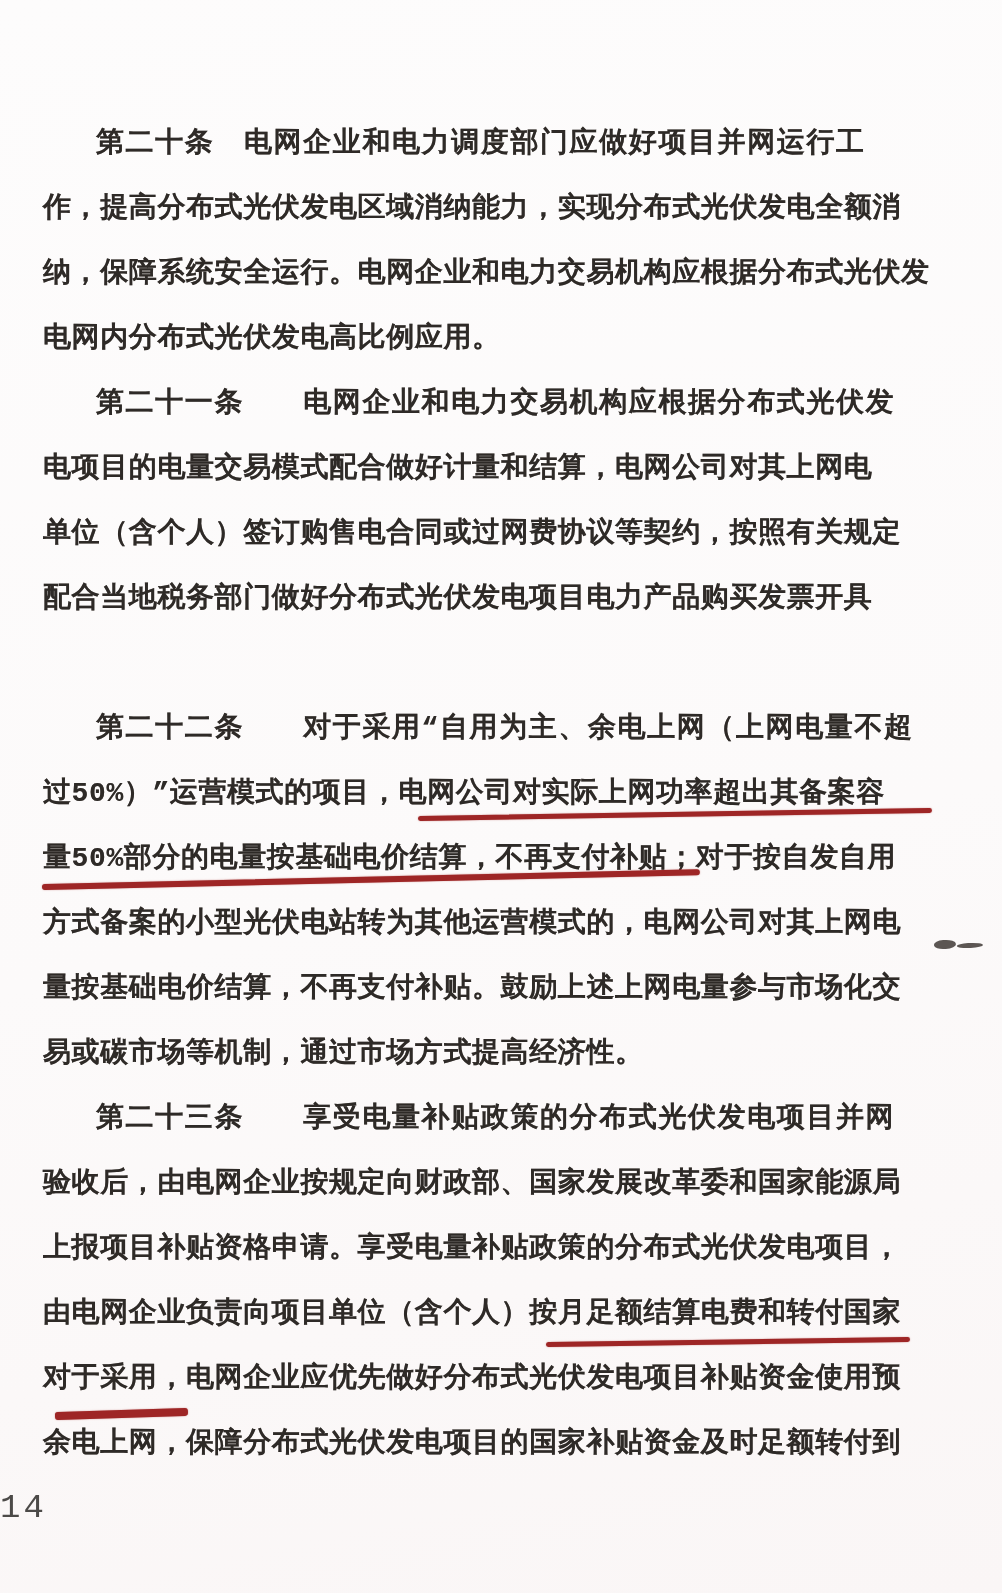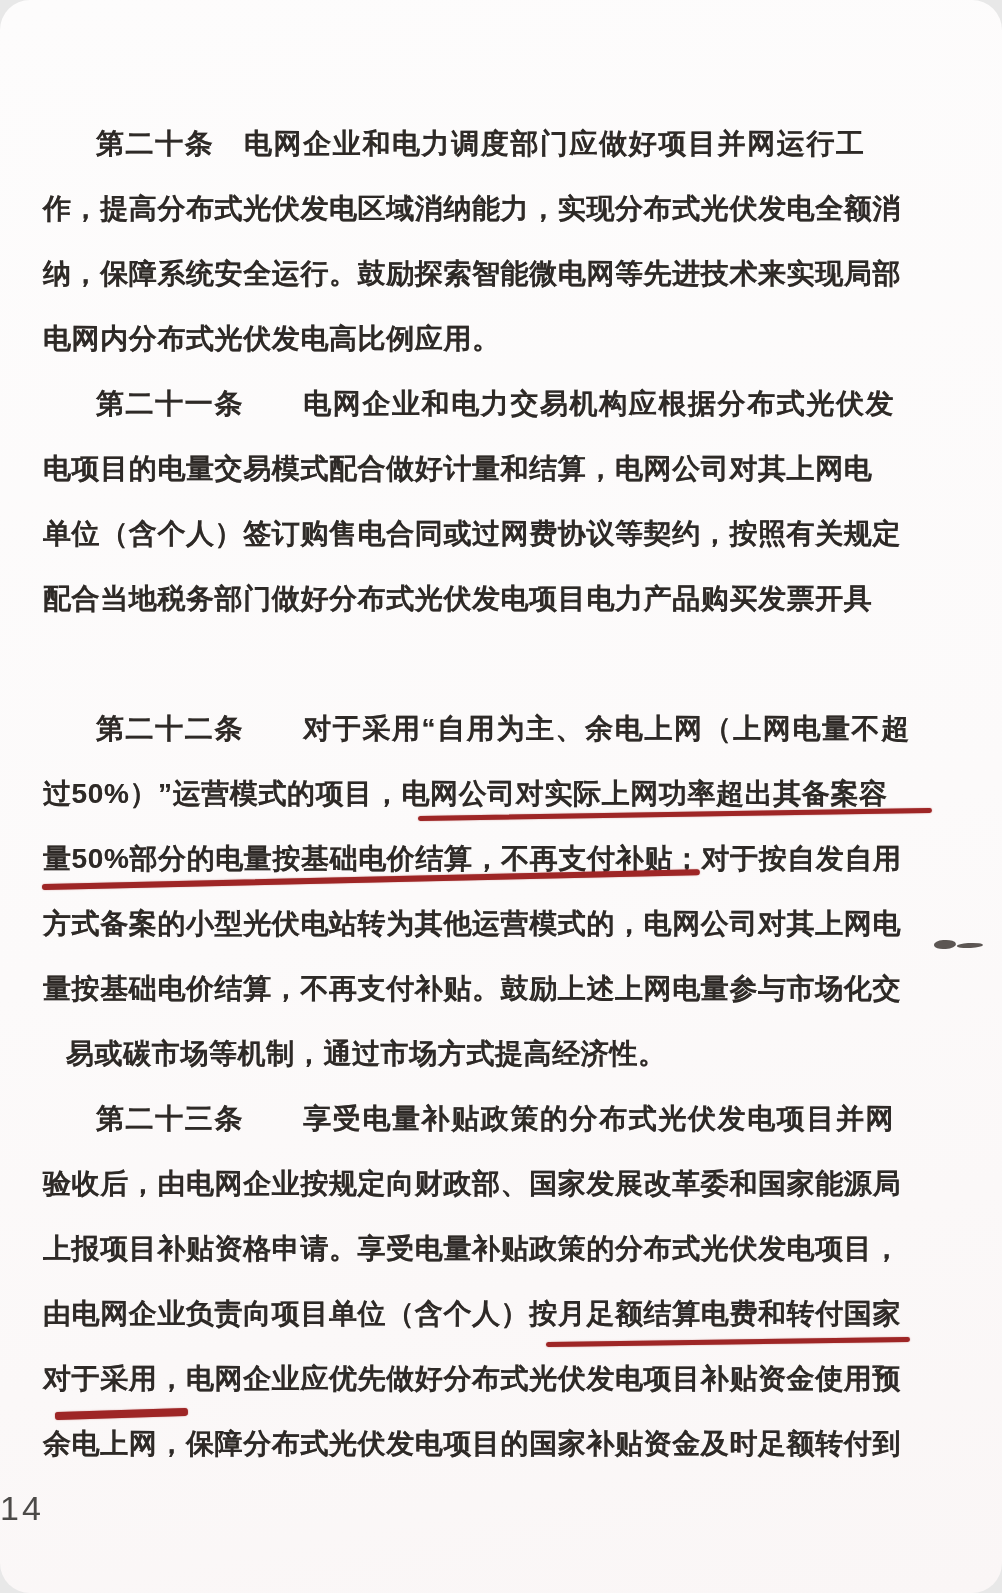--- a/index.html
+++ b/index.html
@@ -7,22 +7,21 @@
     padding: 0;
     background: #e8e8e8;
   }
   .page {
     position: relative;
     width: 1002px;
     height: 1593px;
     margin: 0 auto;
     background: linear-gradient(168deg, #fdfcfc 0%, #fcfafa 55%, #faf6f6 100%);
     overflow: hidden;
-    font-family: Liberation Sans, sans-serif;
-    border-radius: 30px;
+    font-family: Liberation Mono, monospace;
   }
   .text-layer {
     position: absolute;
     inset: 0;
   }
   .doc-line {
     position: absolute;
     left: 43px;
     height: 38px;
     line-height: 38px;
@@ -63,32 +62,32 @@
     color: #4c4a48;
   }
 </style>
 </head>
 <body>
 
 <div class="page">
   <div class="text-layer" id="text-layer">
       <div class="doc-line opener" style="top: 125px; color: rgb(46, 42, 39);">第二十条　电网企业和电力调度部门应做好项目并网运行工</div>
       <div class="doc-line" style="top: 190px; color: rgb(46, 42, 39);">作，提高分布式光伏发电区域消纳能力，实现分布式光伏发电全额消</div>
-      <div class="doc-line" style="top: 255px; color: rgb(46, 42, 39);">纳，保障系统安全运行。鼓励探索智能微电网等先进技术来实现局部</div>
+      <div class="doc-line" style="top: 255px; color: rgb(46, 42, 39);">纳，保障系统安全运行。电网企业和电力交易机构应根据分布式光伏发</div>
       <div class="doc-line" style="top: 320px; color: rgb(46, 42, 39);">电网内分布式光伏发电高比例应用。</div>
       <div class="doc-line opener" style="top: 385px; color: rgb(46, 42, 39);">第二十一条　　电网企业和电力交易机构应根据分布式光伏发</div>
       <div class="doc-line" style="top: 450px; color: rgb(46, 42, 39);">电项目的电量交易模式配合做好计量和结算，电网公司对其上网电</div>
       <div class="doc-line" style="top: 515px; color: rgb(46, 42, 39);">单位（含个人）签订购售电合同或过网费协议等契约，按照有关规定</div>
       <div class="doc-line" style="top: 580px; color: rgb(46, 42, 39);">配合当地税务部门做好分布式光伏发电项目电力产品购买发票开具</div>
       <div class="doc-line opener" style="top: 710px; color: rgb(46, 42, 39);">第二十二条　　对于采用“自用为主、余电上网（上网电量不超</div>
       <div class="doc-line" style="top: 775px; color: rgb(46, 42, 39);">过50%）”运营模式的项目，电网公司对实际上网功率超出其备案容</div>
       <div class="doc-line" style="top: 840px; color: rgb(46, 42, 39);">量50%部分的电量按基础电价结算，不再支付补贴；对于按自发自用</div>
       <div class="doc-line" style="top: 905px; color: rgb(46, 42, 39);">方式备案的小型光伏电站转为其他运营模式的，电网公司对其上网电</div>
       <div class="doc-line" style="top: 970px; color: rgb(46, 42, 39);">量按基础电价结算，不再支付补贴。鼓励上述上网电量参与市场化交</div>
-      <div class="doc-line" style="top: 1035px; color: rgb(46, 42, 39); margin-left: 23px;">易或碳市场等机制，通过市场方式提高经济性。</div>
+      <div class="doc-line" style="top: 1035px; color: rgb(46, 42, 39);">易或碳市场等机制，通过市场方式提高经济性。</div>
       <div class="doc-line opener" style="top: 1100px; color: rgb(46, 42, 39);">第二十三条　　享受电量补贴政策的分布式光伏发电项目并网</div>
       <div class="doc-line" style="top: 1165px; color: rgb(46, 42, 39);">验收后，由电网企业按规定向财政部、国家发展改革委和国家能源局</div>
       <div class="doc-line" style="top: 1230px; color: rgb(46, 42, 39);">上报项目补贴资格申请。享受电量补贴政策的分布式光伏发电项目，</div>
       <div class="doc-line" style="top: 1295px; color: rgb(46, 42, 39);">由电网企业负责向项目单位（含个人）按月足额结算电费和转付国家</div>
       <div class="doc-line" style="top: 1360px; color: rgb(46, 42, 39);">对于采用，电网企业应优先做好分布式光伏发电项目补贴资金使用预</div>
       <div class="doc-line" style="top: 1425px; color: rgb(46, 42, 39);">余电上网，保障分布式光伏发电项目的国家补贴资金及时足额转付到</div>
     </div>
   <div id="annotation-layer">
       <div class="underline-mark" style="left: 418px; top: 816px; width: 514px; height: 5px; background: rgb(158, 38, 38); transform: rotate(-0.9deg);"></div>
       <div class="underline-mark" style="left: 42px; top: 884px; width: 658px; height: 6px; background: rgb(158, 38, 38); transform: rotate(-1.3deg);"></div>

